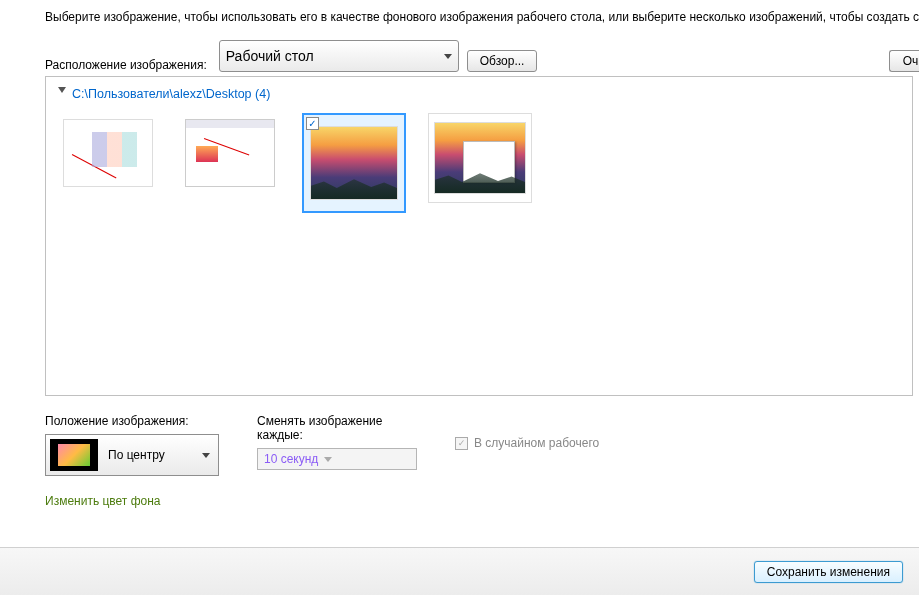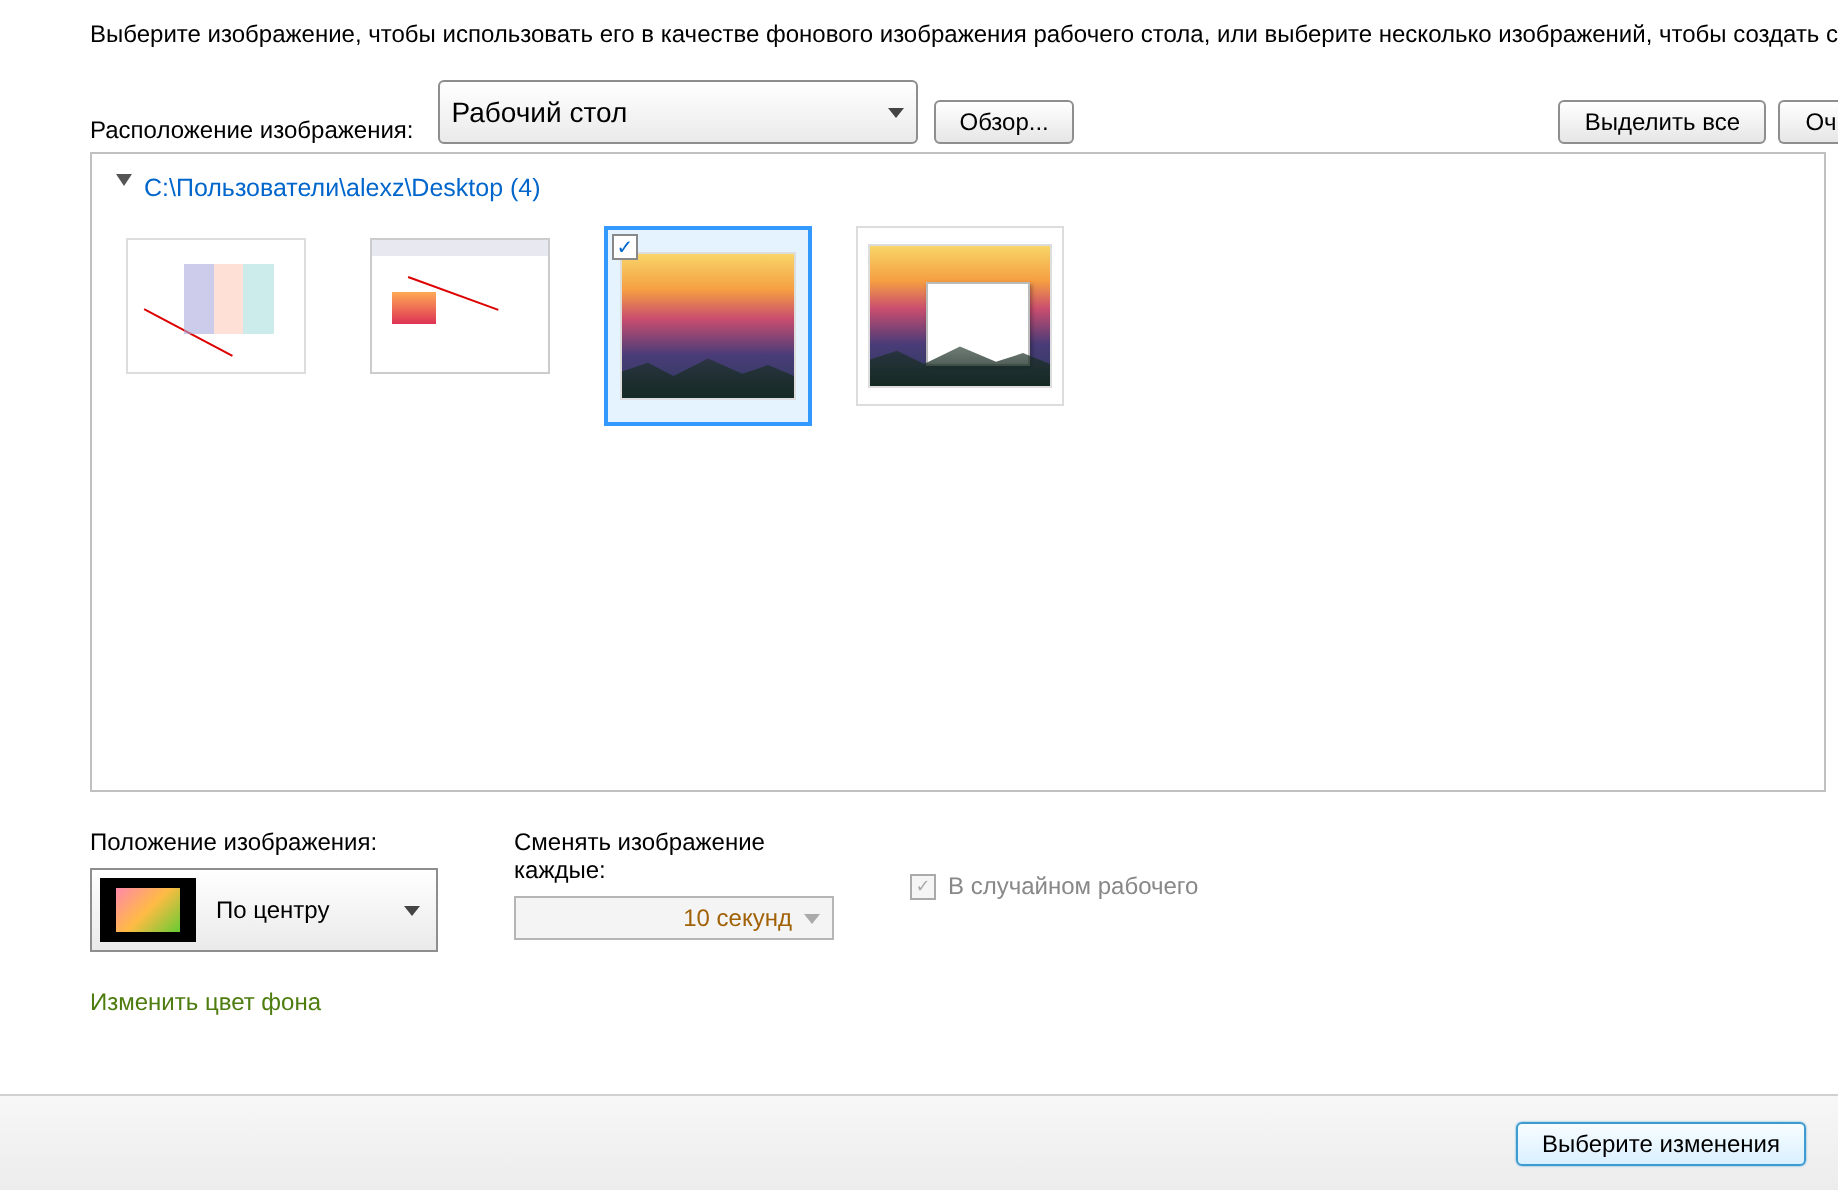--- a/index.html
+++ b/index.html
@@ -247,27 +247,27 @@
       justify-content: center;
     }
     .pos-preview-inner {
       width: 32px;
       height: 22px;
       background: linear-gradient(135deg, #f8a, #fb4, #6c3);
     }
     .interval-dropdown {
       border: 1px solid #b5b5b5;
       background: #f4f4f4;
-      color: #a16207;
+      color: #8b5cf6;
       width: 160px;
       height: 22px;
       padding: 3px 6px;
       display: flex;
       align-items: center;
-      justify-content: flex-end;
+      justify-content: flex-start;
       font-size: 12px;
     }
     .shuffle-row {
       display: flex;
       align-items: center;
       gap: 6px;
       color: #888;
       margin-top: 22px;
     }
     .shuffle-check {
@@ -315,21 +315,20 @@
   <div class="instruction">Выберите изображение, чтобы использовать его в качестве фонового изображения рабочего стола, или выберите несколько изображений, чтобы создать сл</div>
 
   <div class="location-row">
     <span class="location-label">Расположение изображения:</span>
     <div class="dropdown">
       <span>Рабочий стол</span>
       <span class="dropdown-chevron"></span>
     </div>
     <button class="btn">Обзор...</button>
     <div class="right-buttons">
-      <button class="btn" style="min-width:100px">Выделить все</button>
       <button class="btn" style="min-width:30px;padding-right:0;border-right:none;border-top-right-radius:0;border-bottom-right-radius:0">Оч</button>
     </div>
   </div>
 
   <div class="gallery-container">
     <div class="path-row">
       <span class="triangle-toggle"></span>
       <span>C:\Пользователи\alexz\Desktop (4)</span>
     </div>
 
@@ -380,21 +379,21 @@
     <div class="shuffle-row">
       <div class="shuffle-check">✓</div>
       <span>В случайном рабочего</span>
     </div>
   </div>
 
   <a class="link">Изменить цвет фона</a>
 </div>
 
 <div class="footer">
-  <button class="btn btn-primary" style="min-width:145px">Выберите изменения</button>
+  <button class="btn btn-primary" style="min-width:145px">Сохранить изменения</button>
 </div>
 
 <svg class="big-arrow" width="919" height="595">
   <defs>
     <marker id="ah" markerWidth="18" markerHeight="16" refX="14" refY="8" orient="auto">
       <polygon points="0,0 18,8 0,16" fill="#d40000"></polygon>
     </marker>
   </defs>
   <line x1="770" y1="310" x2="824" y2="538" stroke="#d40000" stroke-width="4" marker-end="url(#ah)"></line>
 </svg>

